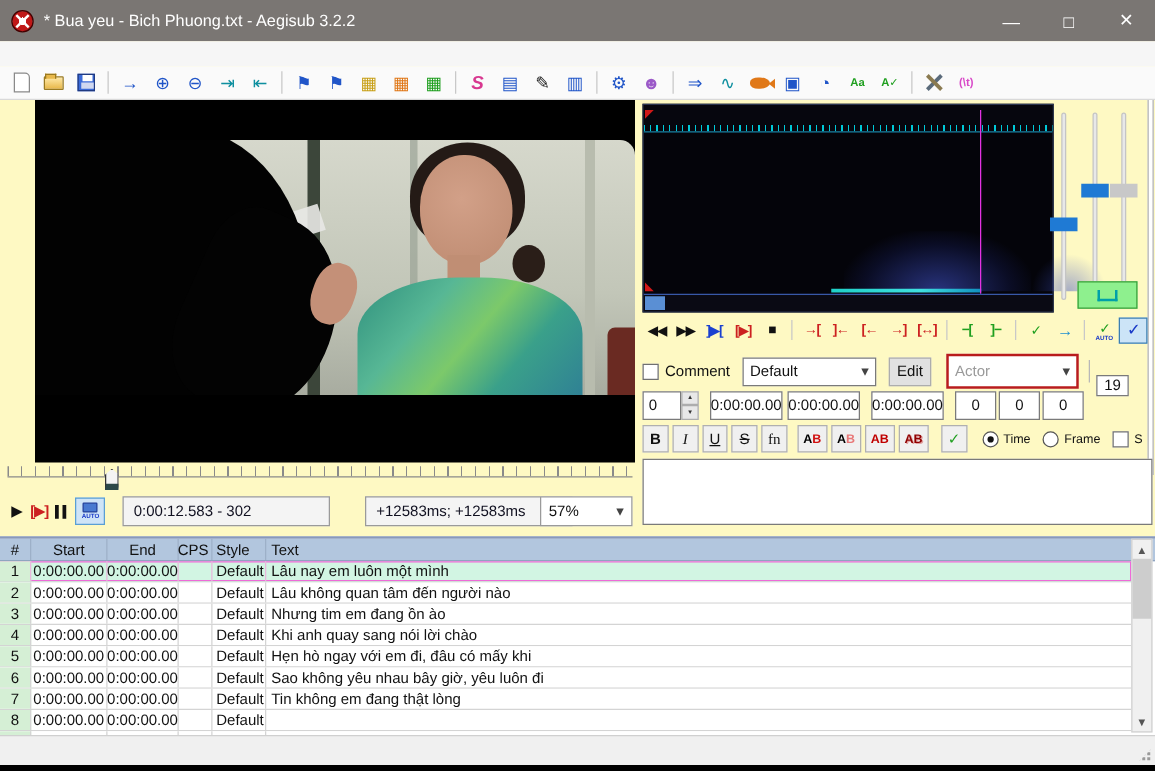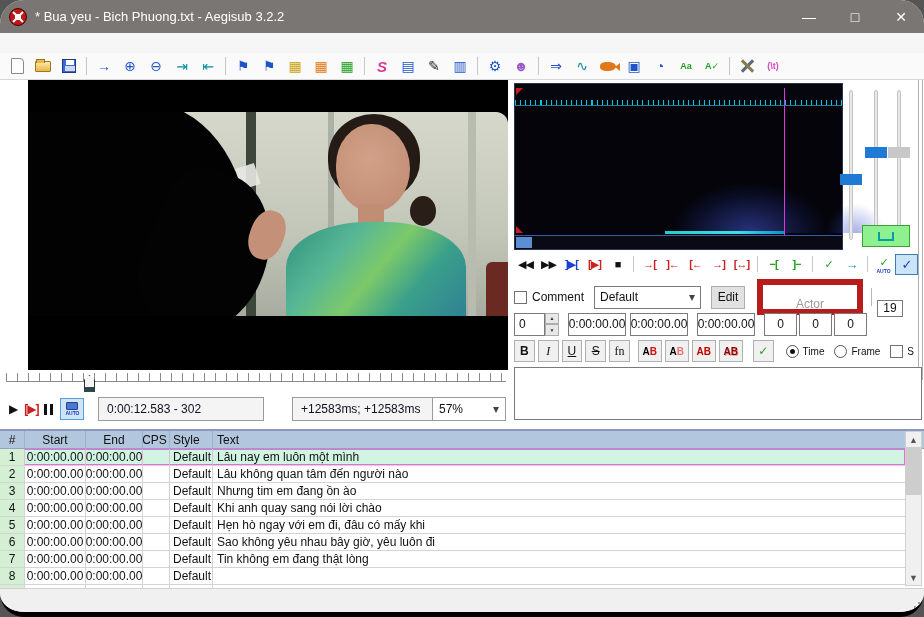--- a/index.html
+++ b/index.html
@@ -1,18 +1,18 @@
 <!DOCTYPE html>
 <html><head>
 <meta charset="utf-8">
 <style>
   html,body{margin:0;padding:0;background:#555;}
   *{box-sizing:border-box;font-family:"Liberation Sans","DejaVu Sans",sans-serif;}
-  #win{position:relative;width:924px;height:617px;background:#ffffff;overflow:hidden;margin:0 auto;
-       border-bottom:5px solid #000;border-radius:24px;}
+  #win{position:relative;width:924px;height:617px;background:#fef9c3;overflow:hidden;margin:0 auto;
+       border-bottom:5px solid #000;}
   
   .titlebar{position:absolute;left:0;top:0;width:924px;height:33px;background:#7a7673;color:#fff;
             display:flex;align-items:center;}
   .app-icon{width:18px;height:18px;border-radius:50%;margin:0 8px 0 9px;
             background:radial-gradient(circle at 50% 50%, #fff 0 3px, #c01818 3px 9px);
             border:1px solid #400;position:relative;flex:none;}
   .app-icon:before{content:"";position:absolute;left:7px;top:1px;width:2px;height:14px;background:#fff;transform:rotate(45deg);}
   .app-icon:after{content:"";position:absolute;left:7px;top:1px;width:2px;height:14px;background:#fff;transform:rotate(-45deg);}
   .title-text{font-size:13px;}
   .win-btns{margin-left:auto;display:flex;height:33px;}
@@ -117,21 +117,21 @@
   .ab.k{color:#111;} .ab.b{color:#1a40d0;} .ab.r{color:#cc2020;} .ab.g{color:#1f9f1f;}
   .ab.cy{color:#1f8fd0;font-size:13px;}
   .ab.bsel{background:#cce4f7;border:1px solid #3c7fb1;color:#1a3ac8;font-size:13px;}
   .ab.sep{min-width:1px;width:1px;height:16px;background:#c8c8c8;margin:0 4px;}
   
   .edit-row1{position:absolute;left:2px;top:204px;width:410px;height:26px;display:flex;align-items:center;font-size:12px;color:#111;}
   .chk{width:13px;height:13px;background:#fff;border:1px solid #707070;flex:none;}
   .lbl-comment{margin:0 10px 0 5px;}
   .sel-style{width:107px;height:23px;background:#fff;border:1px solid #7a7a7a;display:flex;align-items:center;justify-content:space-between;padding:0 5px;}
   .btn-edit{width:34px;height:23px;background:#e1e1e1;border:1px solid #adadad;display:flex;align-items:center;justify-content:center;margin-left:10px;}
-  .sel-actor{width:106px;height:23px;background:#fff;border:6px solid #b91c1c;display:flex;align-items:center;justify-content:space-between;padding:12px 5px;margin-left:12px;color:#9a9a9a;flex-direction:column;}
+  .sel-actor{width:106px;height:23px;background:#fff;border:2px solid #b91c1c;display:flex;align-items:center;justify-content:space-between;padding:12px 5px;margin-left:12px;color:#9a9a9a;}
   .mini-sep{width:1px;height:18px;background:#b8b8b8;margin:0 5px 0 8px;}
   .char-count{width:26px;height:17px;background:#fff;border:1px solid #7a7a7a;display:flex;align-items:center;justify-content:center;margin-top:22px;}
   .edit-row2{position:absolute;left:2px;top:231px;width:410px;height:26px;display:flex;align-items:center;font-size:12px;color:#111;}
   .layer-box{width:31px;height:23px;background:#fff;border:1px solid #7a7a7a;display:flex;align-items:center;padding-left:4px;}
   .spin{width:14px;height:23px;display:flex;flex-direction:column;margin-right:9px;}
   .spin span{flex:1;background:#e8e8e8;border:1px solid #adadad;font-size:5px;display:flex;align-items:center;justify-content:center;color:#333;}
   .tbox{width:58px;height:23px;background:#fff;border:1px solid #7a7a7a;display:flex;align-items:center;justify-content:center;margin-right:4px;}
   .mbox{width:33px;height:23px;background:#fff;border:1px solid #7a7a7a;display:flex;align-items:center;justify-content:center;margin-right:2px;}
   .tbox:nth-of-type(4){margin-right:9px;}
   .edit-row3{position:absolute;left:2px;top:258px;width:410px;height:26px;display:flex;align-items:center;font-size:12px;color:#111;}

